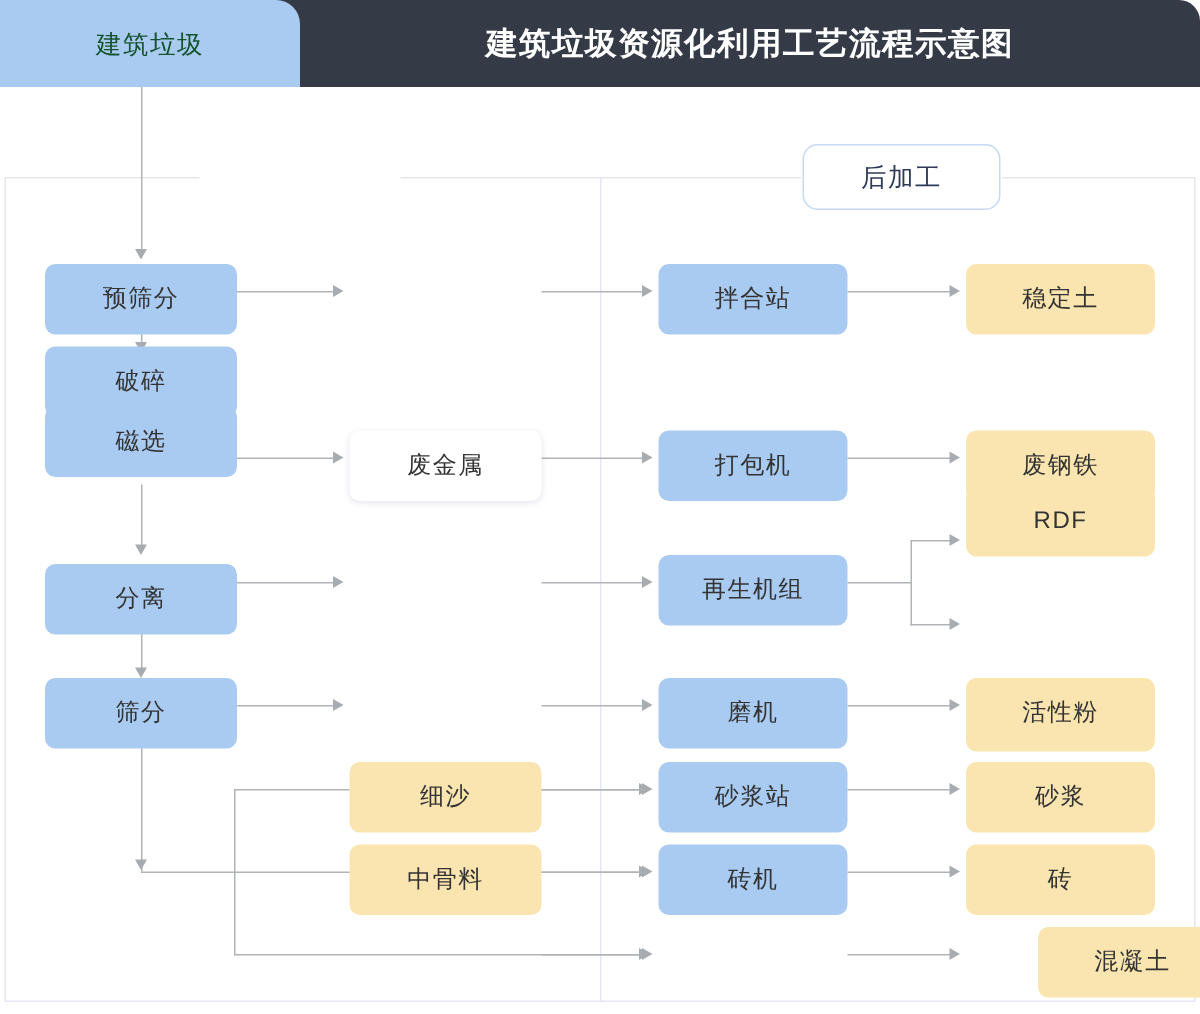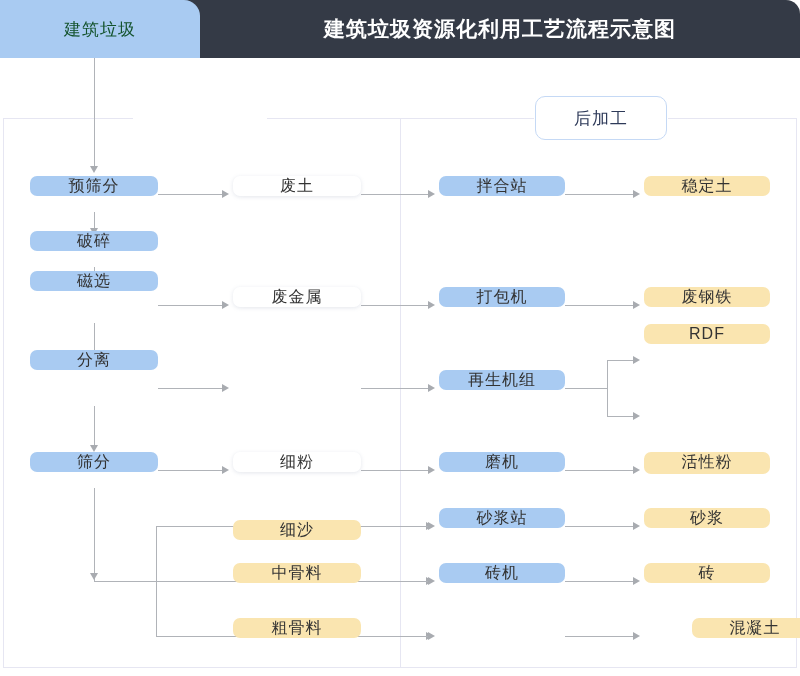--- a/index.html
+++ b/index.html
@@ -26,21 +26,21 @@
   .divider-v{position:absolute;left:400px;top:118px;width:1px;height:550px;background:#e6e6f2;}
 
   .phase{position:absolute;height:44px;box-sizing:border-box;
     border:1px solid #c5d9f5;border-radius:10px;background:#ffffff;
     display:flex;align-items:center;justify-content:center;
     color:#2e3a59;font-size:17px;letter-spacing:1px;}
   .phase-pre{left:134px;top:96px;width:132px;}
   .phase-post{left:535px;top:96px;width:132px;}
 
   
-  .node{position:absolute;height:20px;border-radius:7px;
+  .node{position:absolute;height:47px;border-radius:7px;
     display:flex;align-items:center;justify-content:center;
     font-size:16px;letter-spacing:1px;color:#333333;box-sizing:border-box;}
   .node.blue{background:#a9cbf2;}
   .node.white{background:#ffffff;box-shadow:0 1px 4px rgba(120,130,160,.20);}
   .node.yellow{background:#fae5b0;}
 
   .c1{left:30px;width:128px;}
   .c2{left:233px;width:128px;}
   .c3{left:439px;width:126px;}
   .c4{left:644px;width:126px;}
@@ -136,29 +136,26 @@
   <div class="ln lnh" style="left:565px;top:526px;width:72px;"></div>
   <div class="arw arw-r" style="left:633px;top:522px;"></div>
   <div class="ln lnh" style="left:565px;top:581px;width:72px;"></div>
   <div class="arw arw-r" style="left:633px;top:577px;"></div>
   <div class="ln lnh" style="left:565px;top:636px;width:72px;"></div>
   <div class="arw arw-r" style="left:633px;top:632px;"></div>
 
   <div class="node blue c1" style="top:176px;">预筛分</div>
   <div class="node blue c1" style="top:231px;">破碎</div>
   <div class="node blue c1" style="top:271px;">磁选</div>
-  <div class="node blue c1" style="top:350px;">分离</div>
+  <div class="node blue c1" style="top:376px;">分离</div>
   <div class="node blue c1" style="top:452px;">筛分</div>
 
-  <div class="node white c2" style="top:176px;">废土</div>
   <div class="node white c2" style="top:287px;">废金属</div>
-  <div class="node white c2" style="top:452px;">细粉</div>
-  <div class="node yellow c2" style="top:520px;">细沙</div>
+  <div class="node yellow c2" style="top:508px;">细沙</div>
   <div class="node yellow c2" style="top:563px;">中骨料</div>
-  <div class="node yellow c2" style="top:618px;">粗骨料</div>
 
   <div class="node blue c3" style="top:176px;">拌合站</div>
   <div class="node blue c3" style="top:287px;">打包机</div>
   <div class="node blue c3" style="top:370px;">再生机组</div>
   <div class="node blue c3" style="top:452px;">磨机</div>
   <div class="node blue c3" style="top:508px;">砂浆站</div>
   <div class="node blue c3" style="top:563px;">砖机</div>
 
   <div class="node yellow c4" style="top:176px;">稳定土</div>
   <div class="node yellow c4" style="top:287px;">废钢铁</div>

